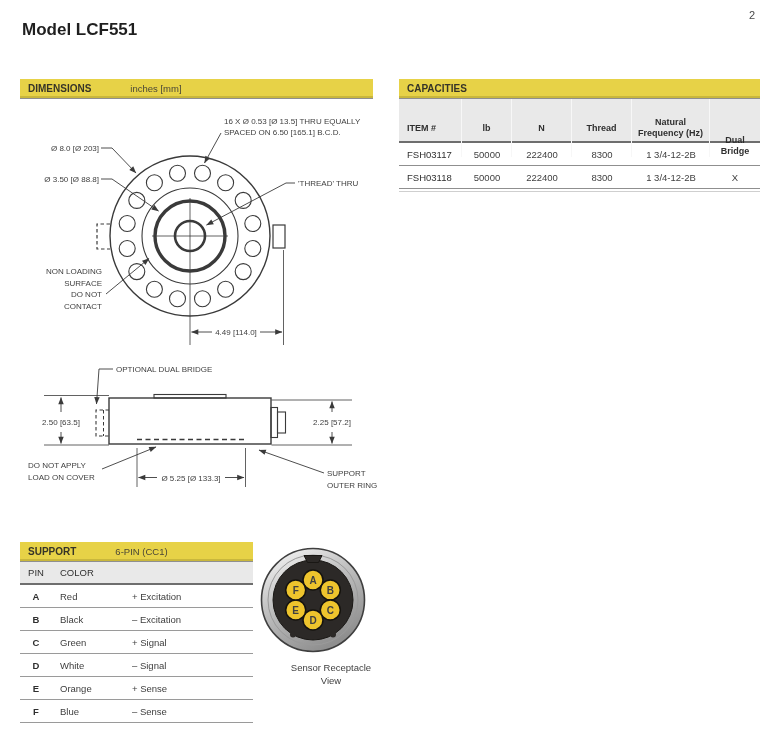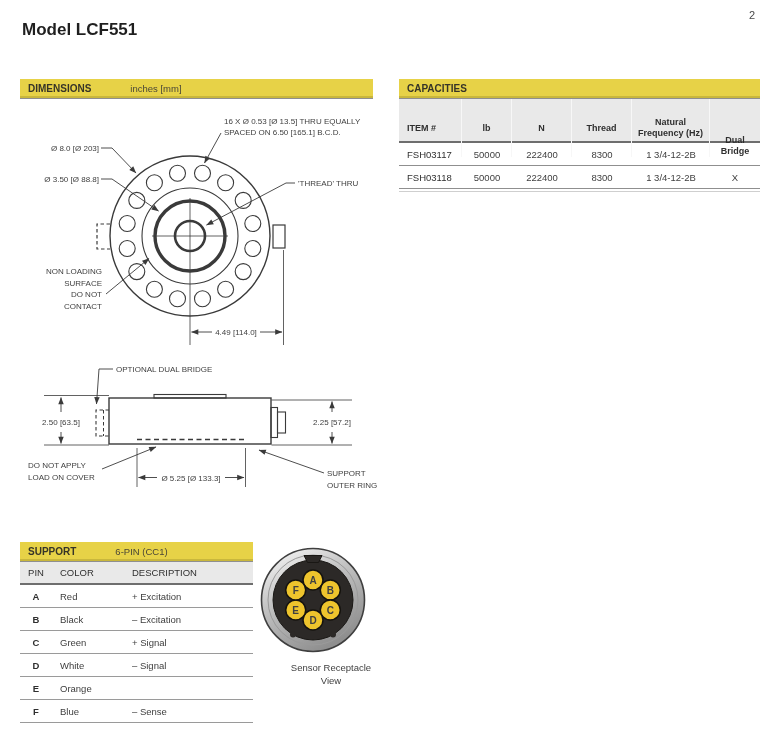--- a/index.html
+++ b/index.html
@@ -191,21 +191,20 @@
   </div>
 
   <div class="bx-table">
     <div class="bar">
       <span class="bar-b">SUPPORT</span>
       <span class="bar-s">6-PIN (CC1)</span>
     </div>
     <div class="bx-head">
       <div class="c pin">PIN</div>
       <div class="c color">COLOR</div>
-      <div class="c desc">DESCRIPTION</div>
     </div>
     <div class="bx-row">
       <div class="c pin">A</div>
       <div class="c color">Red</div>
       <div class="c desc">+ Excitation</div>
     </div>
     <div class="bx-row">
       <div class="c pin">B</div>
       <div class="c color">Black</div>
       <div class="c desc">– Excitation</div>
@@ -216,20 +215,21 @@
       <div class="c desc">+ Signal</div>
     </div>
     <div class="bx-row">
       <div class="c pin">D</div>
       <div class="c color">White</div>
       <div class="c desc">– Signal</div>
     </div>
     <div class="bx-row">
       <div class="c pin">E</div>
       <div class="c color">Orange</div>
+      <div class="c desc">+ Sense</div>
     </div>
     <div class="bx-row">
       <div class="c pin">F</div>
       <div class="c color">Blue</div>
       <div class="c desc">– Sense</div>
     </div>
   </div>
 
   <svg class="conn-svg" viewBox="253 545 122 112">
     <defs>

